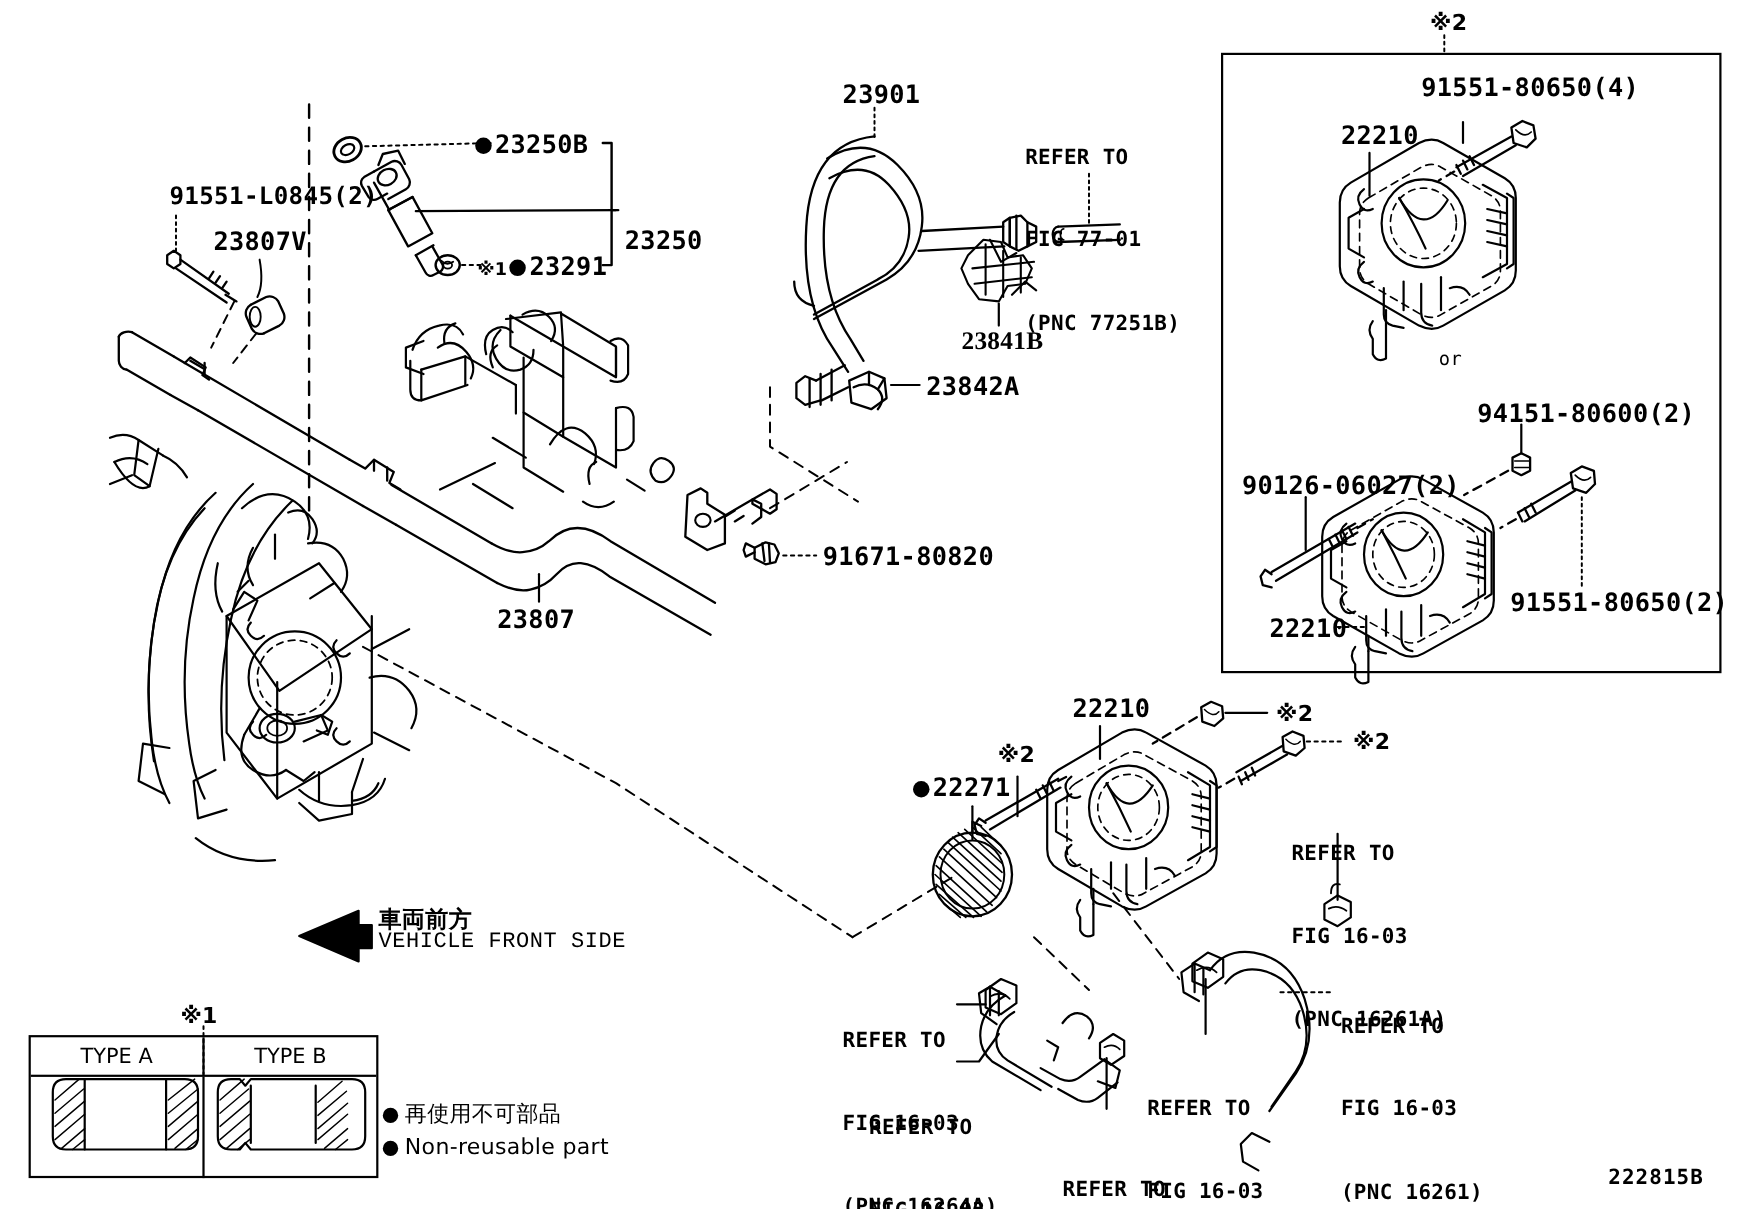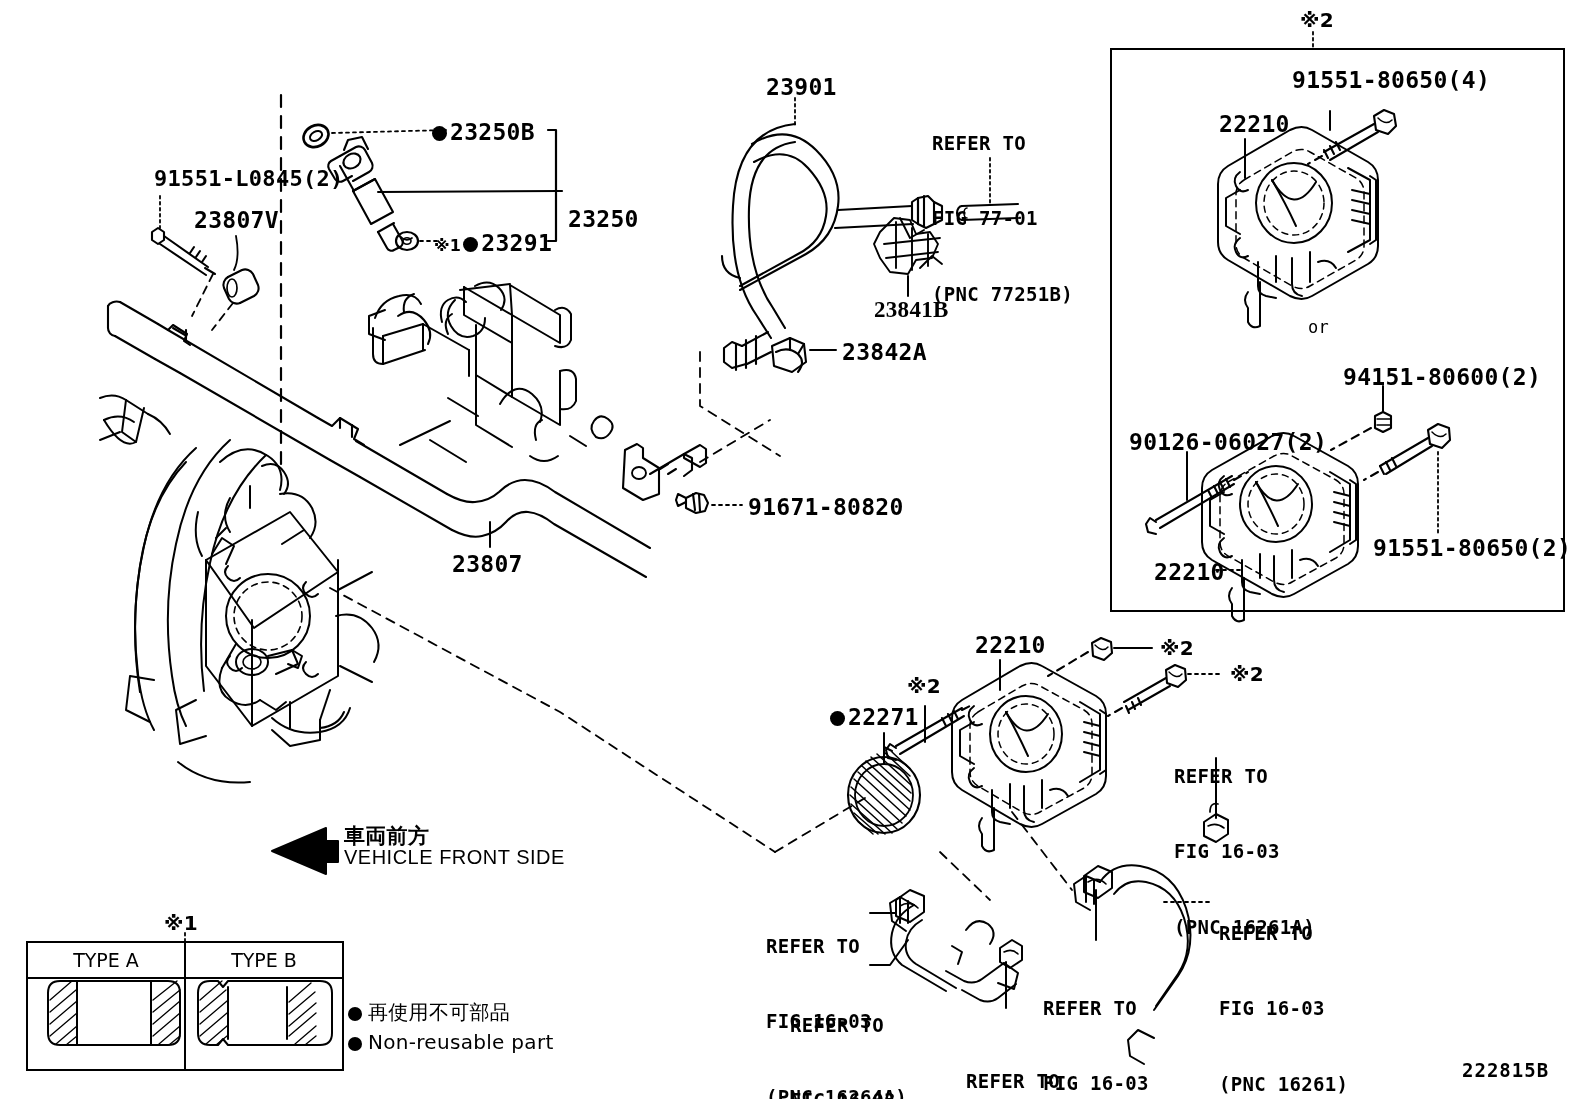--- a/index.html
+++ b/index.html
@@ -15,21 +15,21 @@
   .pn-l{font-size:22px;font-weight:700;font-family:"DejaVu Sans Mono","Liberation Mono",monospace;}
   .ref{font-size:19px;font-weight:700;font-family:"DejaVu Sans Mono","Liberation Mono",monospace;line-height:1.32;}
   .ref .pnc{font-weight:700;}
   .mk{font-size:18px;font-weight:700;font-family:"DejaVu Sans","Liberation Sans",sans-serif;}
   .mk2{font-size:20px;font-weight:700;font-family:"DejaVu Sans","Liberation Sans",sans-serif;}
   .orw{font-size:17px;font-family:"DejaVu Sans Mono","Liberation Mono",monospace;}
   .dot{display:inline-block;width:15px;height:15px;border-radius:50%;background:#000;vertical-align:-1px;margin-right:3px;}
   .dot-sm{display:inline-block;width:14px;height:14px;border-radius:50%;background:#000;vertical-align:-2px;margin-right:6px;}
   .figcode{font-size:19px;font-weight:700;letter-spacing:1px;}
   .vfs-jp{font-size:21px;font-family:"DejaVu Sans","Liberation Sans",sans-serif;font-weight:600;}
-  .vfs-en{font-size:20px;font-family:Liberation Sans, sans-serif;font-weight:500;letter-spacing:0.5px;}
+  .vfs-en{font-size:20px;font-family:Liberation Mono, monospace;font-weight:500;letter-spacing:0.5px;}
   .legend-t{font-size:20px;font-family:"DejaVu Sans","Liberation Sans",sans-serif;}
   .typetbl{position:absolute;left:26px;top:941px;width:318px;height:130px;border:2px solid #000;box-sizing:border-box;}
   .typetbl .hdrrow{display:flex;height:34px;border-bottom:2px solid #000;}
   .typetbl .hdr{flex:1;display:flex;align-items:center;justify-content:center;
     font-size:19px;font-family:"DejaVu Sans","Liberation Sans",sans-serif;}
   .typetbl .hdr:first-child{border-right:2px solid #000;}
   .typetbl .bodyrow{display:flex;height:92px;}
   .typetbl .cell{flex:1;display:flex;align-items:center;justify-content:center;}
   .typetbl .cell:first-child{border-right:2px solid #000;}
   .insetbox{position:absolute;left:1110px;top:48px;width:455px;height:564px;border:2px solid #000;box-sizing:border-box;}

